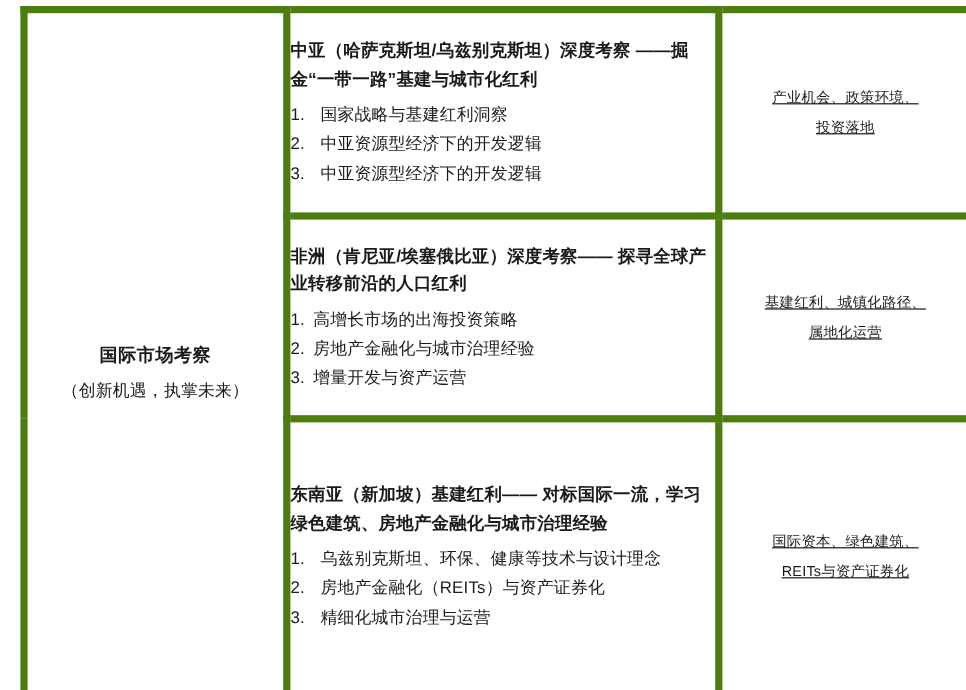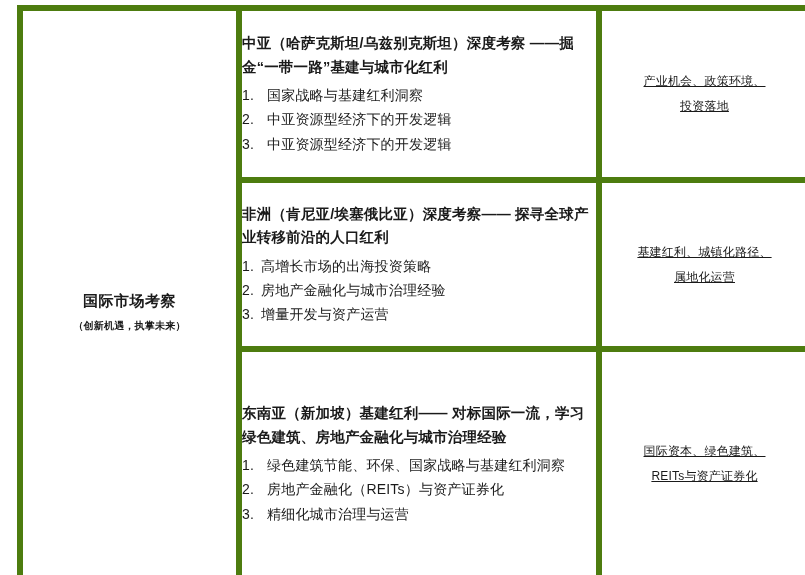--- a/index.html
+++ b/index.html
@@ -41,22 +41,22 @@
     padding: 8px 10px;
   }
   .category-title {
     font-size: 15px;
     font-weight: bold;
     letter-spacing: 0.5px;
     line-height: 1.9;
     margin-top: 35px;
   }
   .category-sub {
-    font-size: 10px;
-    font-weight: bold;
+    font-size: 14px;
+    font-weight: normal;
     letter-spacing: 0.2px;
     line-height: 1.9;
   }
 
   .detail-cell {
     padding: 13px 14px 13px 16px;
     text-align: left;
   }
   .detail-heading {
     font-size: 14.5px;
@@ -167,21 +167,21 @@
 
       <tr class="row-3">
         <td class="col-detail detail-cell">
           <div class="detail-heading">
             <span>东南亚（新加坡）基建红利——</span>
             <span>对标国际一流，学习绿色建筑、房地产金融化与城市治理经验</span>
           </div>
           <ul class="detail-list indent-wide">
             <li>
                 <span class="num">1.</span>
-                <span class="txt">绿色建筑节能、环保、国家战略与基建红利洞察</span>
+                <span class="txt">乌兹别克斯坦、环保、健康等技术与设计理念</span>
               </li>
             <li>
                 <span class="num">2.</span>
                 <span class="txt">房地产金融化（REITs）与资产证券化</span>
               </li>
             <li>
                 <span class="num">3.</span>
                 <span class="txt">精细化城市治理与运营</span>
               </li>
           </ul>

